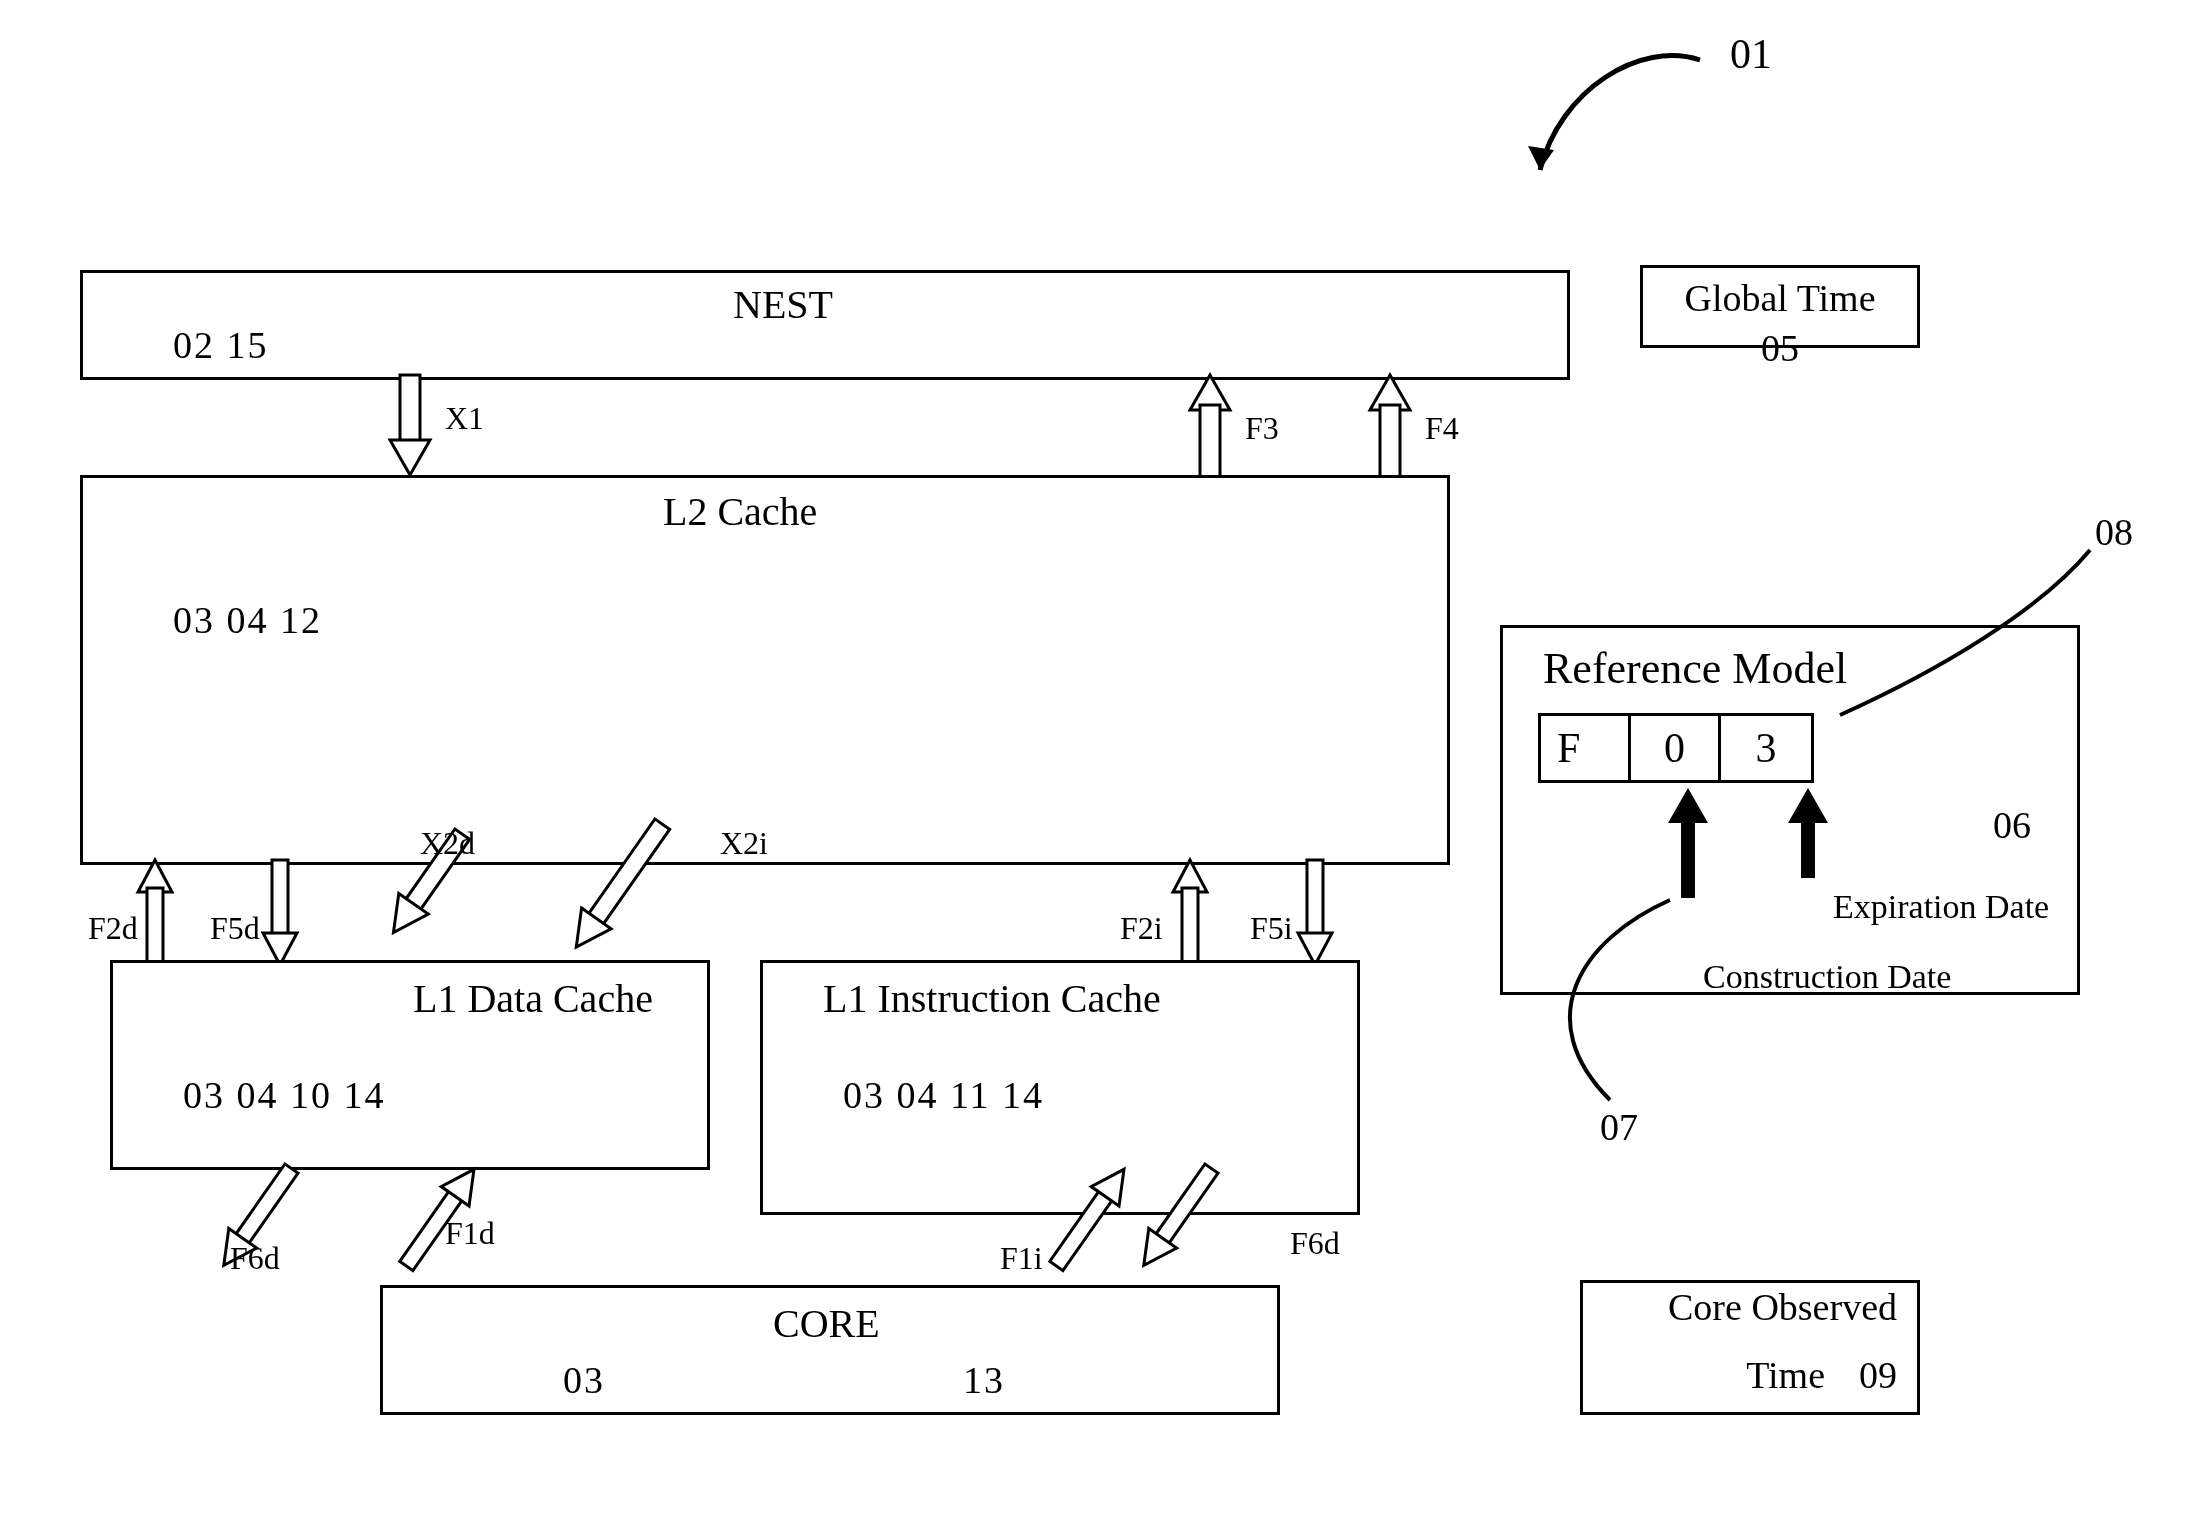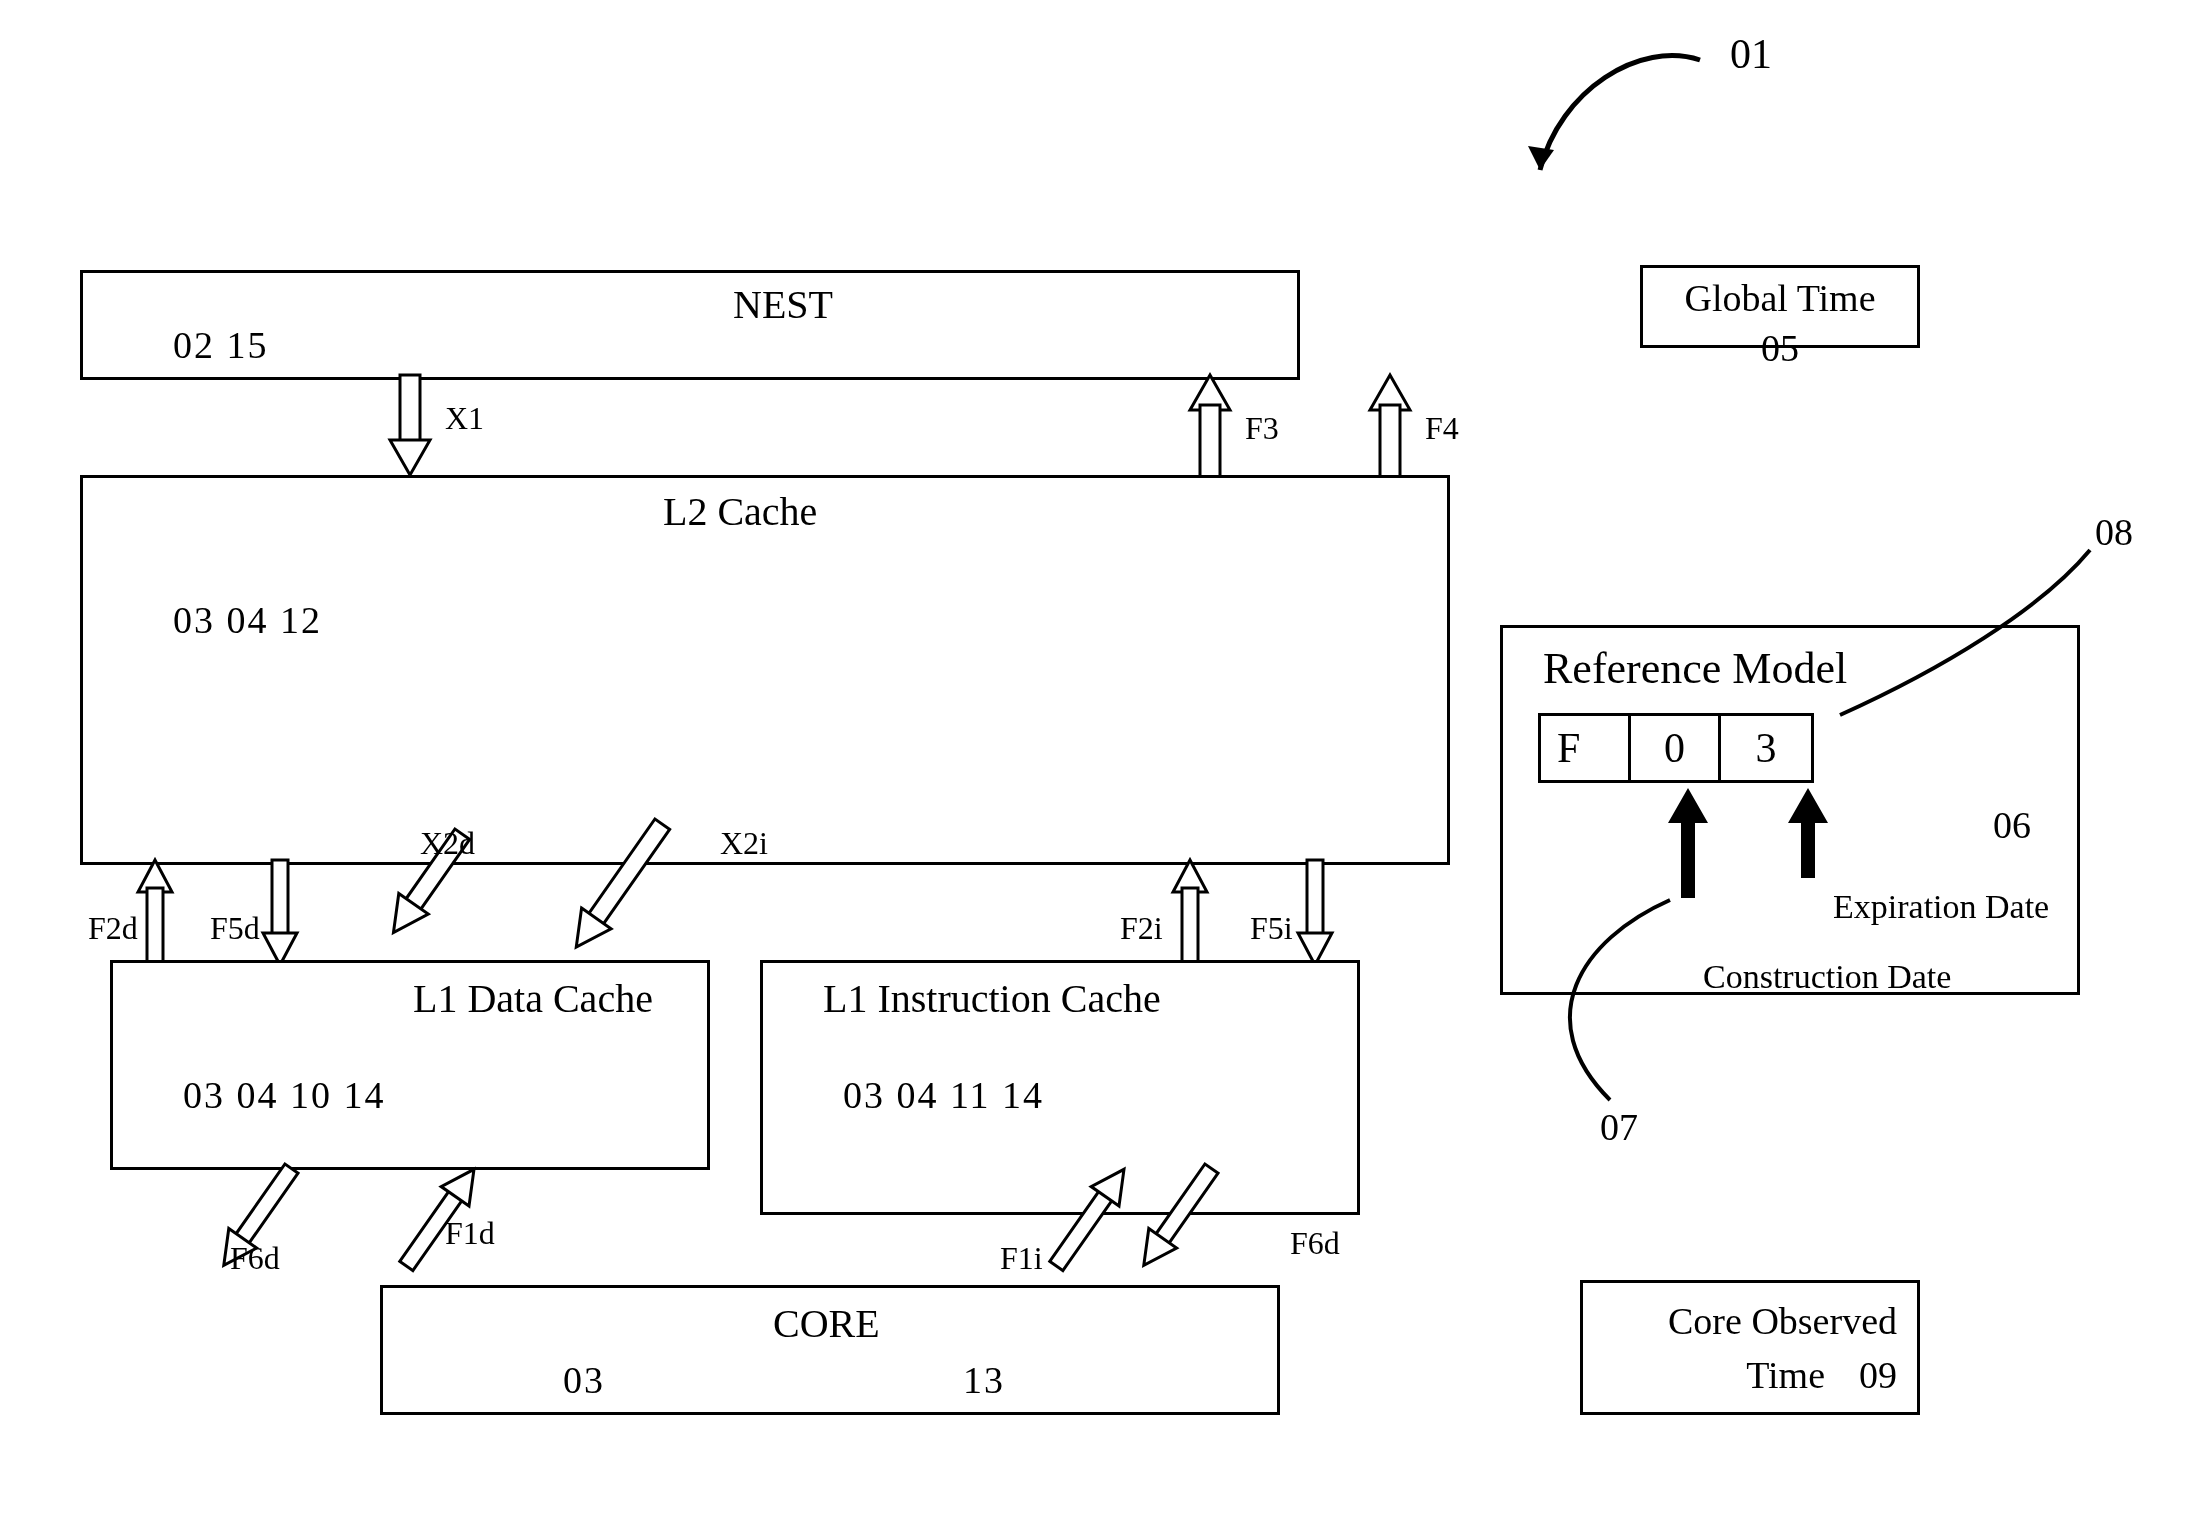--- a/index.html
+++ b/index.html
@@ -57,21 +57,21 @@
 </style>
 </head>
 <body>
 
 <div class="label" style="left:1730px; top:30px; font-size:42px;">01</div>
 <svg class="arrow" style="left:1460px; top:50px;" width="260" height="160">
   <path d="M 240 10 C 180 -10, 100 40, 80 120" stroke="#000" stroke-width="5" fill="none"></path>
   <polygon points="80,120 68,96 94,100" fill="#000"></polygon>
 </svg>
 
-<div class="box" style="left:80px; top:270px; width:1220px; height:110px;">
+<div class="box" style="left:80px; top:270px; width:1490px; height:110px;">
   <div class="label label-title" style="left:650px; top:8px; position:absolute;">NEST</div>
   <div class="nums" style="left:90px; top:50px;">02   15</div>
 </div>
 
 <div class="box" style="left:1640px; top:265px; width:280px; height:83px; text-align:center;">
   <div class="label" style="position:relative; margin-top:8px;">Global Time</div>
   <div class="label" style="position:relative; margin-top:6px;">05</div>
 </div>
 
 <svg class="arrow" style="left:380px; top:375px;" width="60" height="110">
@@ -208,18 +208,18 @@
 </svg>
 <div class="arrow-label" style="left:1290px; top:1225px;">F6d</div>
 
 <div class="box" style="left:380px; top:1285px; width:900px; height:130px;">
   <div class="label label-title" style="left:390px; top:12px; position:absolute;">CORE</div>
   <div class="nums" style="left:180px; top:70px;">03</div>
   <div class="nums" style="left:580px; top:70px;">13</div>
 </div>
 
 <div class="box" style="left:1580px; top:1280px; width:340px; height:135px;">
-  <div class="label" style="position:absolute; right:20px; top:16px;">Core Observed</div>
+  <div class="label" style="position:absolute; right:20px; top:2px;">Core Observed</div>
   <div style="position:absolute; right:20px; top:70px;">
     <span class="label" style="position:relative; margin-right:30px;">Time</span>
     <span class="label" style="position:relative;">09</span>
   </div>
 </div>
 
 </body></html>

